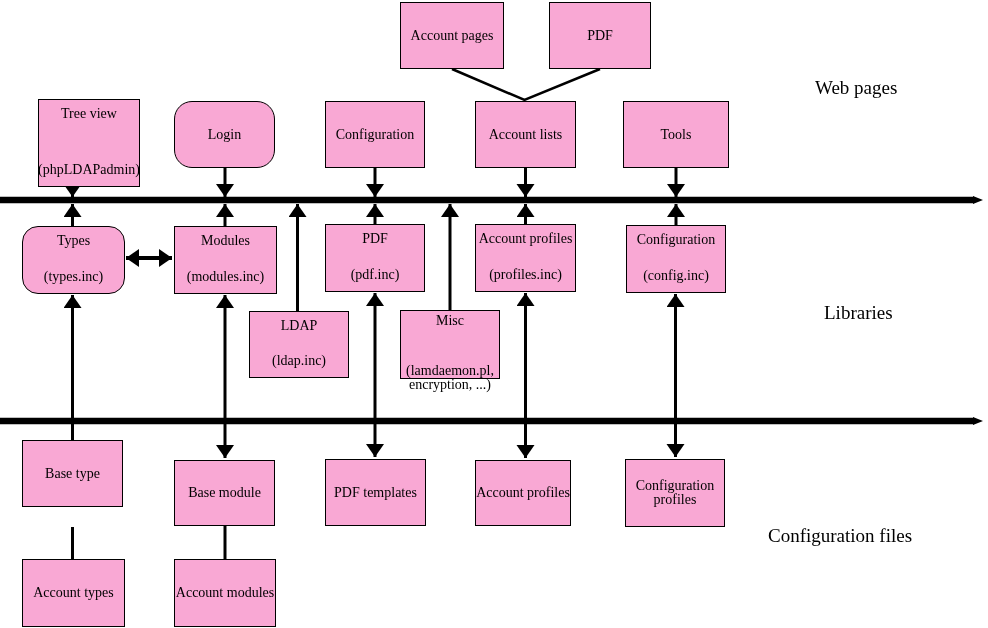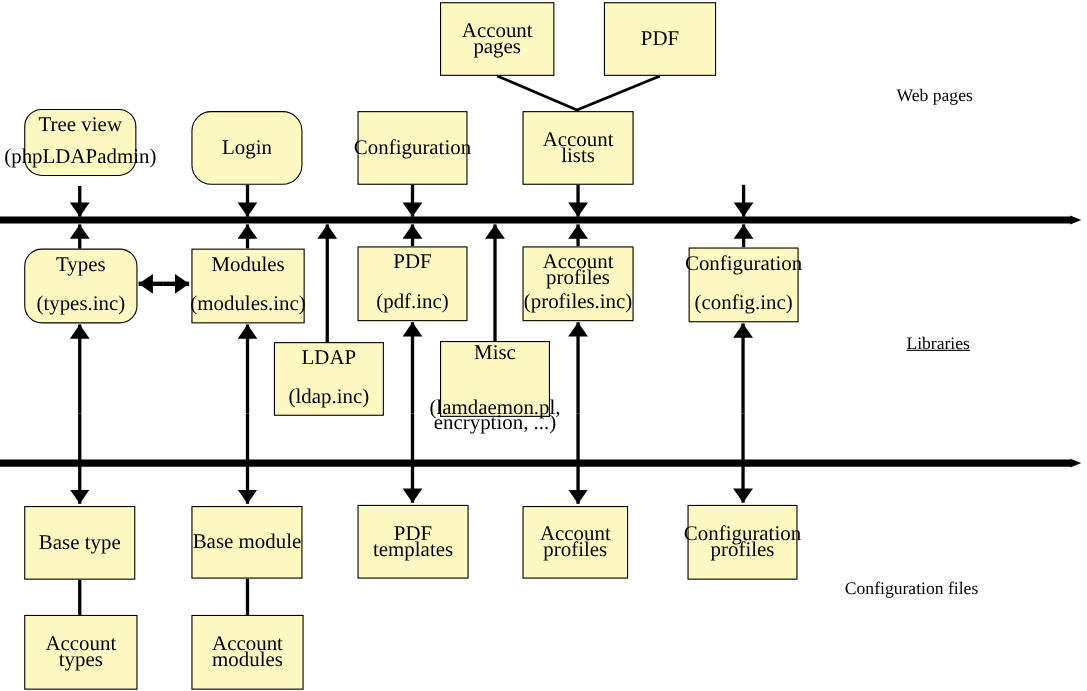--- a/index.html
+++ b/index.html
@@ -3,30 +3,30 @@
 <meta charset="utf-8">
 <style>
   html,body{margin:0;padding:0;background:#ffffff;}
   #canvas{
     position:relative;width:988px;height:628px;background:#ffffff;
     font-family:"Liberation Serif","DejaVu Serif",serif;color:#000;
     overflow:hidden;
   }
   #wires{position:absolute;left:0;top:0;width:988px;height:628px;}
   .box{
-    position:absolute;box-sizing:border-box;border:1px solid #000;background:#fef9c3;
+    position:absolute;box-sizing:border-box;border:1px solid #000;background:#f9a8d4;
     display:flex;flex-direction:column;align-items:center;
-    font-size:19px;line-height:14px;text-align:center;
+    font-size:14px;line-height:14px;text-align:center;
   }
   .box.one{justify-content:center;}
   .box.two{justify-content:space-between;padding:7px 0 9px 0;}
   .box .ln{display:block;white-space:pre-line;}
   .box .sub{white-space:pre-line;}
   .seclabel{
-    position:absolute;font-size:16px;line-height:28px;white-space:nowrap;
+    position:absolute;font-size:19px;line-height:28px;white-space:nowrap;
   }
 </style>
 </head>
 <body>
 
 <div id="canvas">
 
   <svg id="wires" width="988" height="628" viewBox="0 0 988 628" xmlns="http://www.w3.org/2000/svg">
     <defs>
       <marker id="ah" markerWidth="14" markerHeight="19" refX="13" refY="9" orient="auto" markerUnits="userSpaceOnUse">
@@ -86,32 +86,35 @@
     <line x1="225" y1="526" x2="225" y2="560" stroke="#000" stroke-width="3"></line>
   </svg>
 
   <div class="box one" style="left:400px;top:2px;width:104px;height:67px;">
     <span class="ln">Account pages</span>
   </div>
   <div class="box one" style="left:549px;top:2px;width:102px;height:67px;">
     <span class="ln">PDF</span>
   </div>
 
-  <div class="box two" style="left:22px;top:99px;width:102px;height:61px;border-radius:16px;">
+  <div class="box two" style="left:38px;top:99px;width:102px;height:88px;">
     <span class="ln">Tree view</span>
     <span class="ln sub">(phpLDAPadmin)</span>
   </div>
   <div class="box one" style="left:174px;top:101px;width:101px;height:67px;border-radius:18px;">
     <span class="ln">Login</span>
   </div>
   <div class="box one" style="left:325px;top:101px;width:100px;height:67px;">
     <span class="ln">Configuration</span>
   </div>
   <div class="box one" style="left:475px;top:101px;width:101px;height:67px;">
     <span class="ln">Account lists</span>
+  </div>
+  <div class="box one" style="left:623px;top:101px;width:106px;height:67px;">
+    <span class="ln">Tools</span>
   </div>
 
   <div class="box two" style="left:22px;top:226px;width:103px;height:68px;border-radius:16px;">
     <span class="ln">Types</span>
     <span class="ln sub">(types.inc)</span>
   </div>
   <div class="box two" style="left:174px;top:226px;width:103px;height:68px;">
     <span class="ln">Modules</span>
     <span class="ln sub">(modules.inc)</span>
   </div>
@@ -131,21 +134,21 @@
   <div class="box two" style="left:249px;top:311px;width:100px;height:67px;">
     <span class="ln">LDAP</span>
     <span class="ln sub">(ldap.inc)</span>
   </div>
   <div class="box two" style="left:400px;top:310px;width:100px;height:69px;padding:3px 0 5px 0;gap:36px;">
     <span class="ln">Misc</span>
     <span class="ln sub">(lamdaemon.pl,
 encryption, ...)</span>
   </div>
 
-  <div class="box one" style="left:22px;top:460px;width:101px;height:67px;">
+  <div class="box one" style="left:22px;top:440px;width:101px;height:67px;">
     <span class="ln">Base type</span>
   </div>
   <div class="box one" style="left:174px;top:460px;width:101px;height:66px;">
     <span class="ln">Base module</span>
   </div>
   <div class="box one" style="left:325px;top:459px;width:101px;height:67px;">
     <span class="ln">PDF templates</span>
   </div>
   <div class="box one" style="left:475px;top:460px;width:96px;height:66px;">
     <span class="ln">Account profiles</span>
@@ -156,16 +159,16 @@
   </div>
 
   <div class="box one" style="left:22px;top:559px;width:103px;height:68px;">
     <span class="ln">Account types</span>
   </div>
   <div class="box one" style="left:174px;top:559px;width:102px;height:68px;">
     <span class="ln">Account modules</span>
   </div>
 
   <div class="seclabel" style="left:815px;top:74px;">Web pages</div>
-  <div class="seclabel" style="left:824px;top:299px;text-decoration:underline;">Libraries</div>
+  <div class="seclabel" style="left:824px;top:299px;">Libraries</div>
   <div class="seclabel" style="left:768px;top:522px;">Configuration files</div>
 
 </div>
 
 </body></html>

